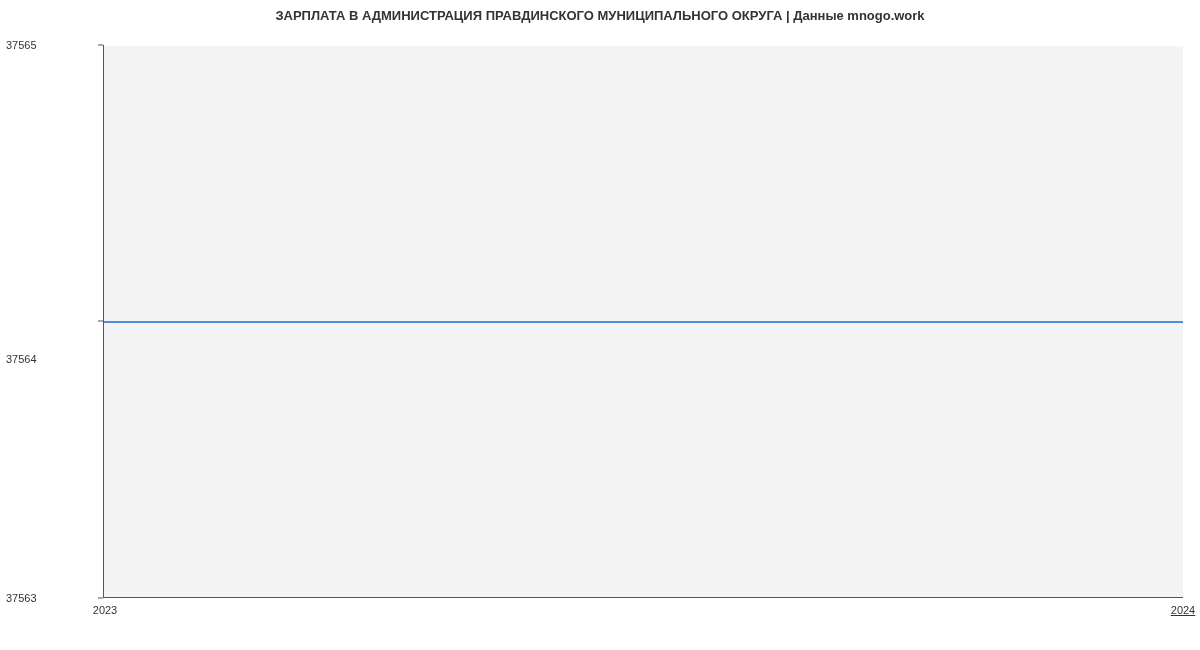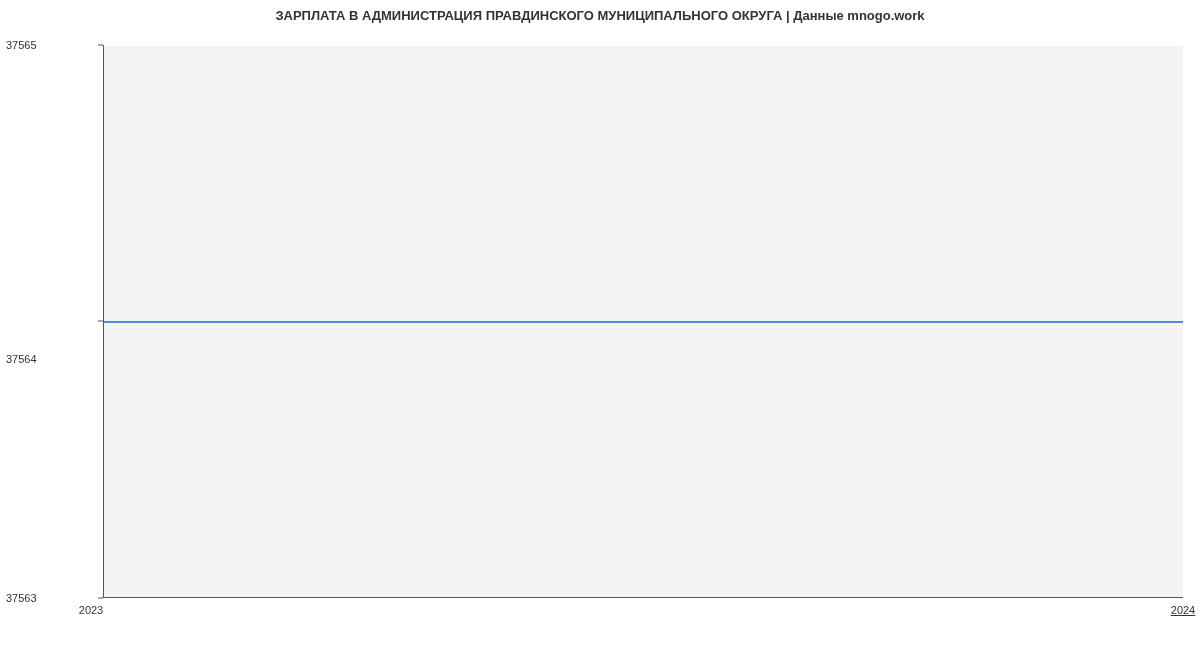--- a/index.html
+++ b/index.html
@@ -85,21 +85,21 @@
 
   <div class="ytick" style="top:45px;">37565</div>
   <div class="ytick-mark" style="top:45px;"></div>
 
   <div class="ytick" style="top:335px;margin-top:24px;">37564</div>
   <div class="ytick-mark" style="top:321px;"></div>
 
   <div class="ytick" style="top:598px;">37563</div>
   <div class="ytick-mark" style="top:598px;"></div>
 
-  <div class="xtick" style="left:91px;">2023</div>
+  <div class="xtick" style="left:105px;">2023</div>
   <div class="xtick" style="left:1183px;text-decoration:underline;">2024</div>
 
   <div class="plot-area">
 
     <div class="gridline-h" style="top:0px;"></div>
     <div class="gridline-h" style="top:276px;"></div>
 
     <div class="series-line" style="top:276px;"></div>
   </div>
 

